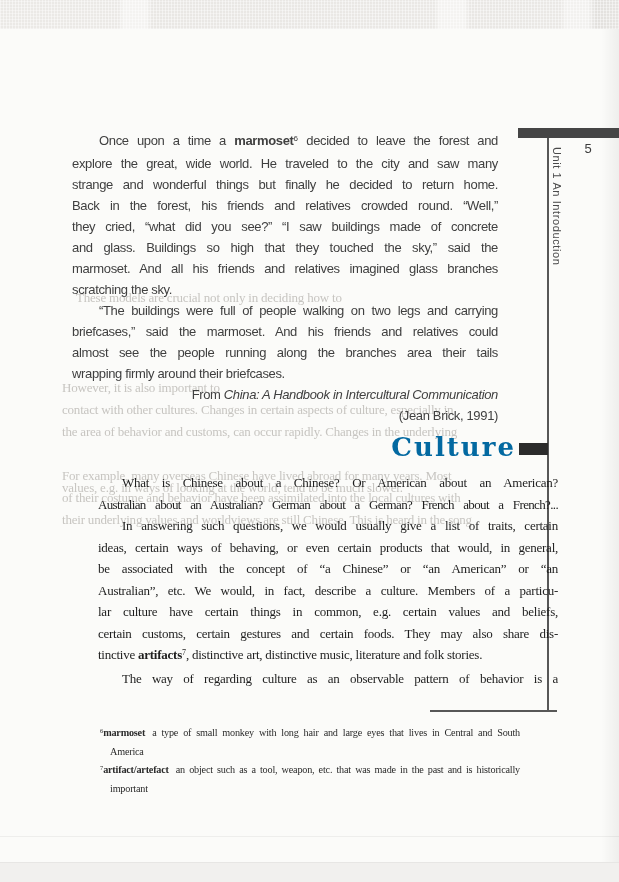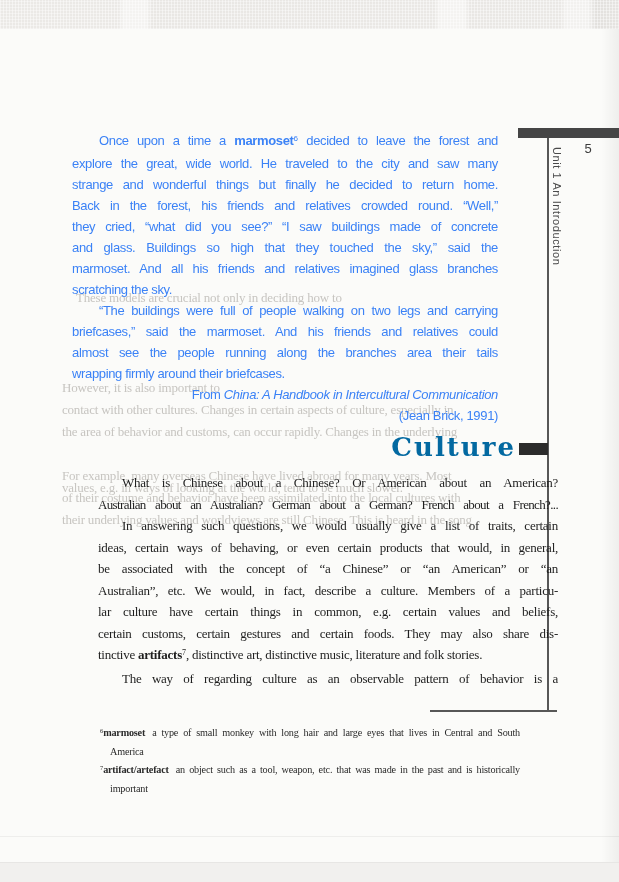--- a/index.html
+++ b/index.html
@@ -49,21 +49,21 @@
     position:absolute; left:551px; top:147px;
     writing-mode:vertical-rl; text-orientation:mixed;
     font-family:"Liberation Sans", sans-serif; font-size:11px; letter-spacing:0.6px; color:#4a4a4a;
     white-space:nowrap;
   }
 
   
   .story {
     position:absolute; left:72px; top:130px; width:426px;
     font-family:"Liberation Sans", sans-serif; font-size:13px; letter-spacing:-0.35px;
-    line-height:21px; color:#3b82f6;
+    line-height:21px; color:#404040;
   }
   .story .indent { text-indent:27px; }
   .attr-line { text-align:right; }
 
   
   .heading {
     position:absolute; top:433px; right:103px;
     font-family:"DejaVu Serif", serif; font-weight:bold;
     font-size:26px; line-height:28px; letter-spacing:2px; color:#0369a1;
   }

